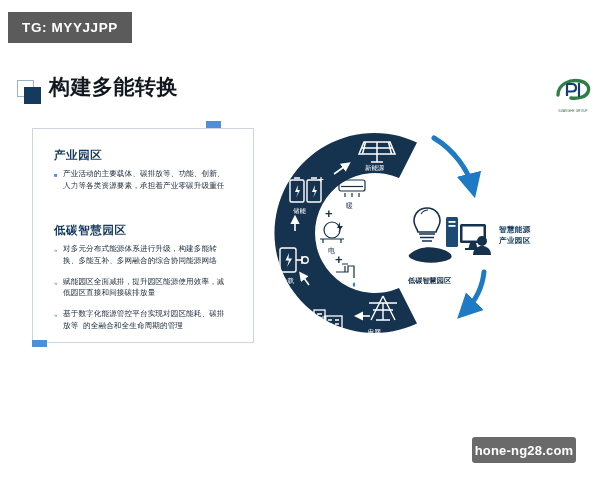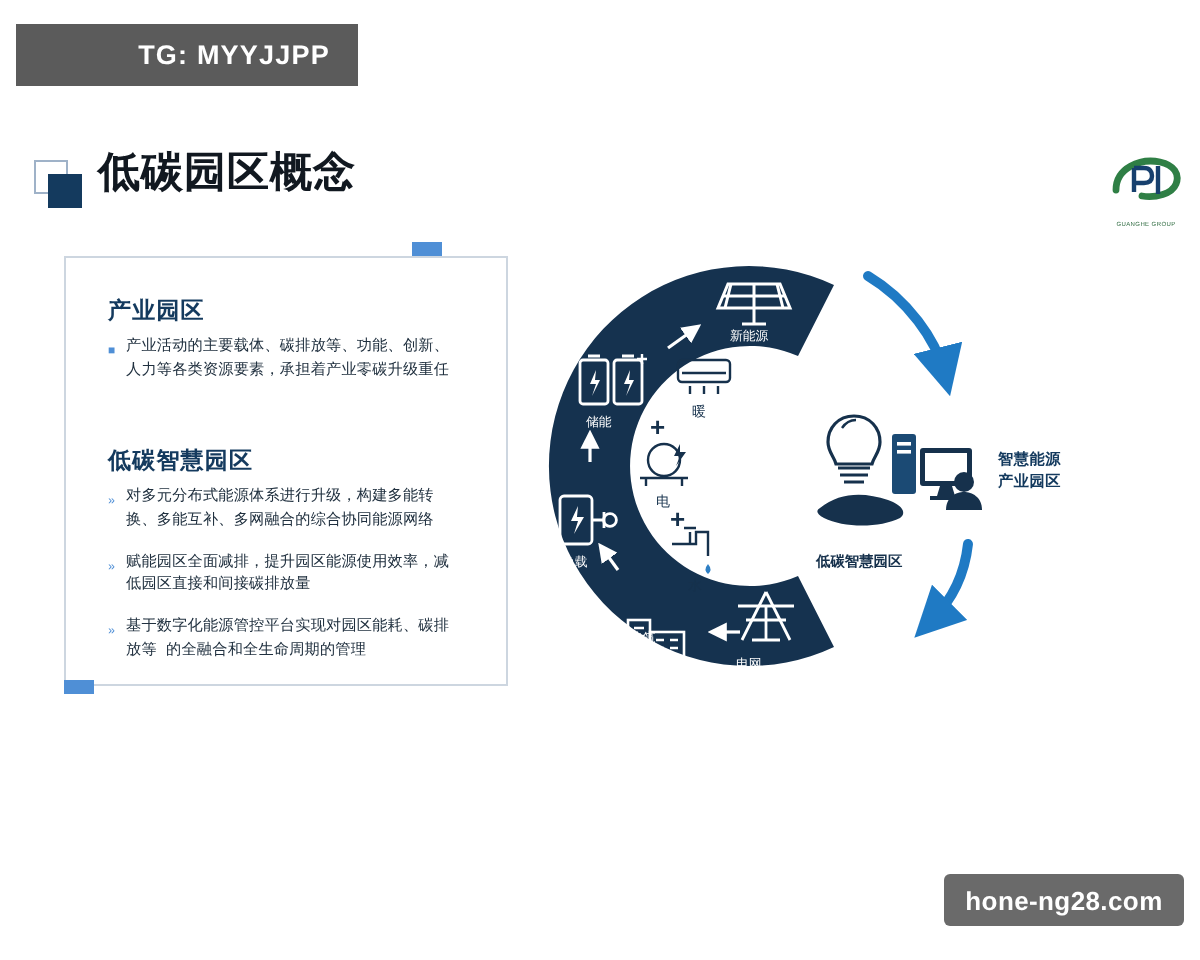--- a/index.html
+++ b/index.html
@@ -8,21 +8,21 @@
     font-family:"Liberation Sans","DejaVu Sans",sans-serif;
     position:relative;overflow:hidden;
   }
   .stage{position:absolute;left:0;top:0;width:600px;height:480px;}
 
   
   .tg-badge{
     position:absolute;left:8px;top:12px;width:124px;height:31px;
     background:#5b5b5b;color:#ffffff;
     display:flex;align-items:center;justify-content:center;
-    font-size:13.5px;font-weight:bold;letter-spacing:.6px;padding-left:47px;
+    font-size:13.5px;font-weight:bold;letter-spacing:.6px;
   }
 
   
   .title-wrap{position:absolute;left:17px;top:76px;display:flex;align-items:flex-start;}
   .title-mark{position:relative;width:26px;height:26px;margin-top:4px;margin-right:6px;flex:none;}
   .title-mark .sq-outline{
     position:absolute;left:0;top:0;width:15px;height:15px;
     border:1.4px solid #9fb2c8;background:#ffffff;
   }
   .title-mark .sq-solid{
@@ -79,42 +79,42 @@
   
   .sysnode{position:absolute;left:444px;top:212px;width:120px;height:46px;display:flex;align-items:center;}
   .sysnode .sys-ico{width:52px;height:42px;flex:none;}
   .sysnode .sys-txt{
     font-size:7.6px;font-weight:bold;color:#143a5e;line-height:1.45;
     margin-left:3px;letter-spacing:.3px;
   }
 
   
   .watermark{
-    position:absolute;left:472px;top:437px;width:120px;height:26px;
+    position:absolute;left:472px;top:437px;width:104px;height:26px;
     background:#6a6a6a;color:#ffffff;border-radius:3px;
     display:flex;align-items:center;justify-content:center;
     font-size:13px;font-weight:bold;letter-spacing:.2px;
   }
 </style>
 </head>
 <body>
 
 <div class="stage">
 
   <div class="tg-badge">
     <span>TG: MYYJJPP</span>
   </div>
 
   <div class="title-wrap">
     <div class="title-mark">
       <div class="sq-outline"></div>
       <div class="sq-solid"></div>
     </div>
     <div class="title-texts">
-      <div class="title-main">低碳园区概念</div>
+      <div class="title-main">构建多能转换</div>
     </div>
   </div>
 
   <div class="brand-logo">
     <svg width="38" height="26" viewBox="0 0 38 26">
       <path d="M4 17 C4 6, 16 1, 26 3 C33 4.5, 36 9, 34 14 C32 19, 24 21, 17 20" fill="none" stroke="#2f7f45" stroke-width="3.4" stroke-linecap="round"></path>
       <path d="M13 6 L13 18 M13 6 L18 6 C21 6 22 8 22 10 C22 12 21 13.5 18 13.5 L13 13.5" fill="none" stroke="#17406e" stroke-width="2.2"></path>
       <path d="M25 5 L25 19" stroke="#17406e" stroke-width="2.2"></path>
     </svg>
     <div class="lg-cap">GUANGHE GROUP</div>

